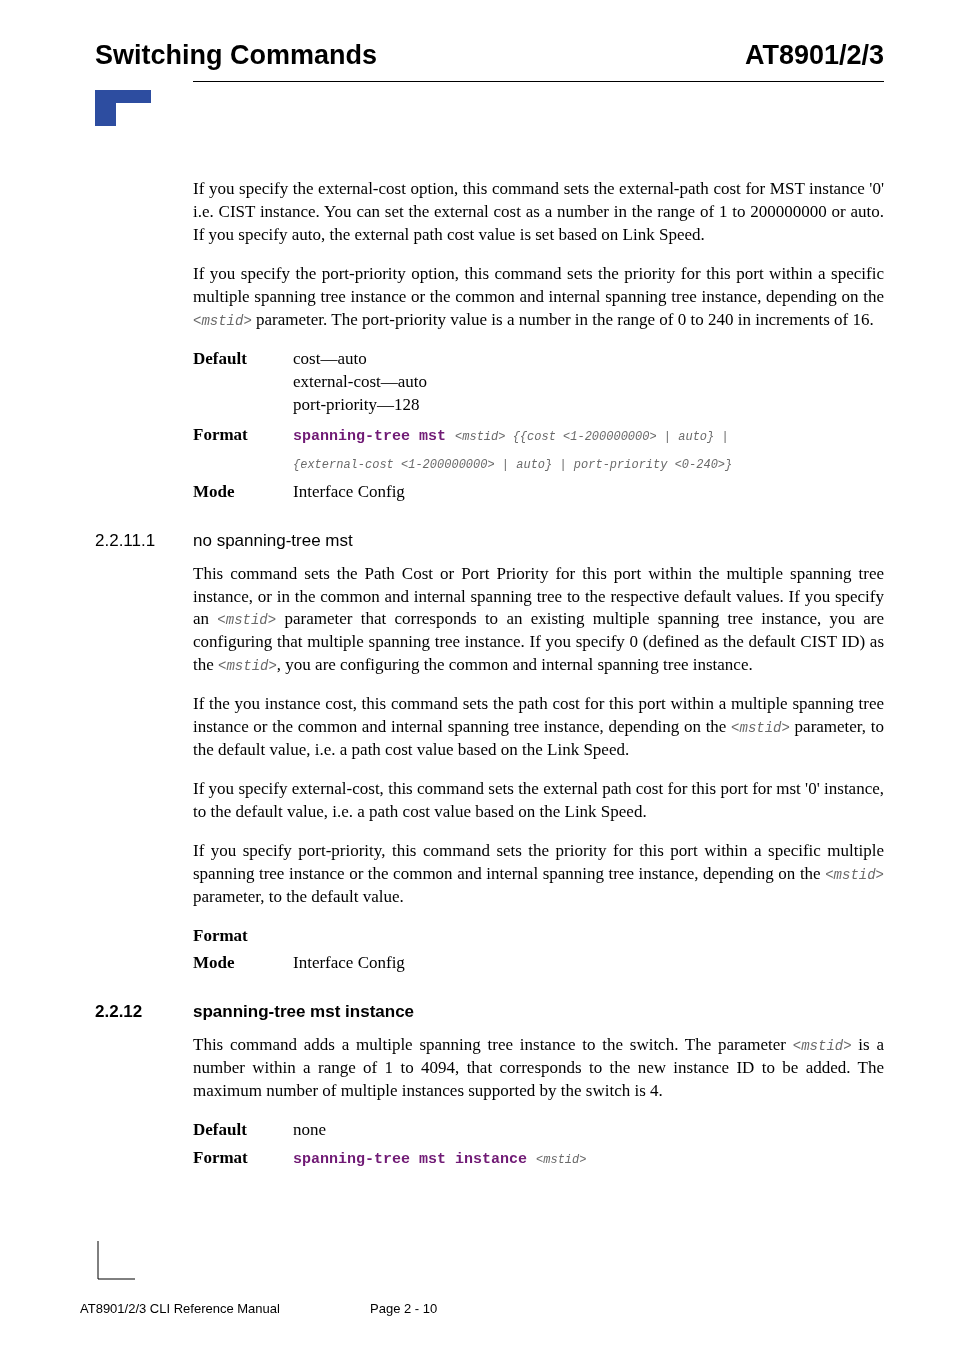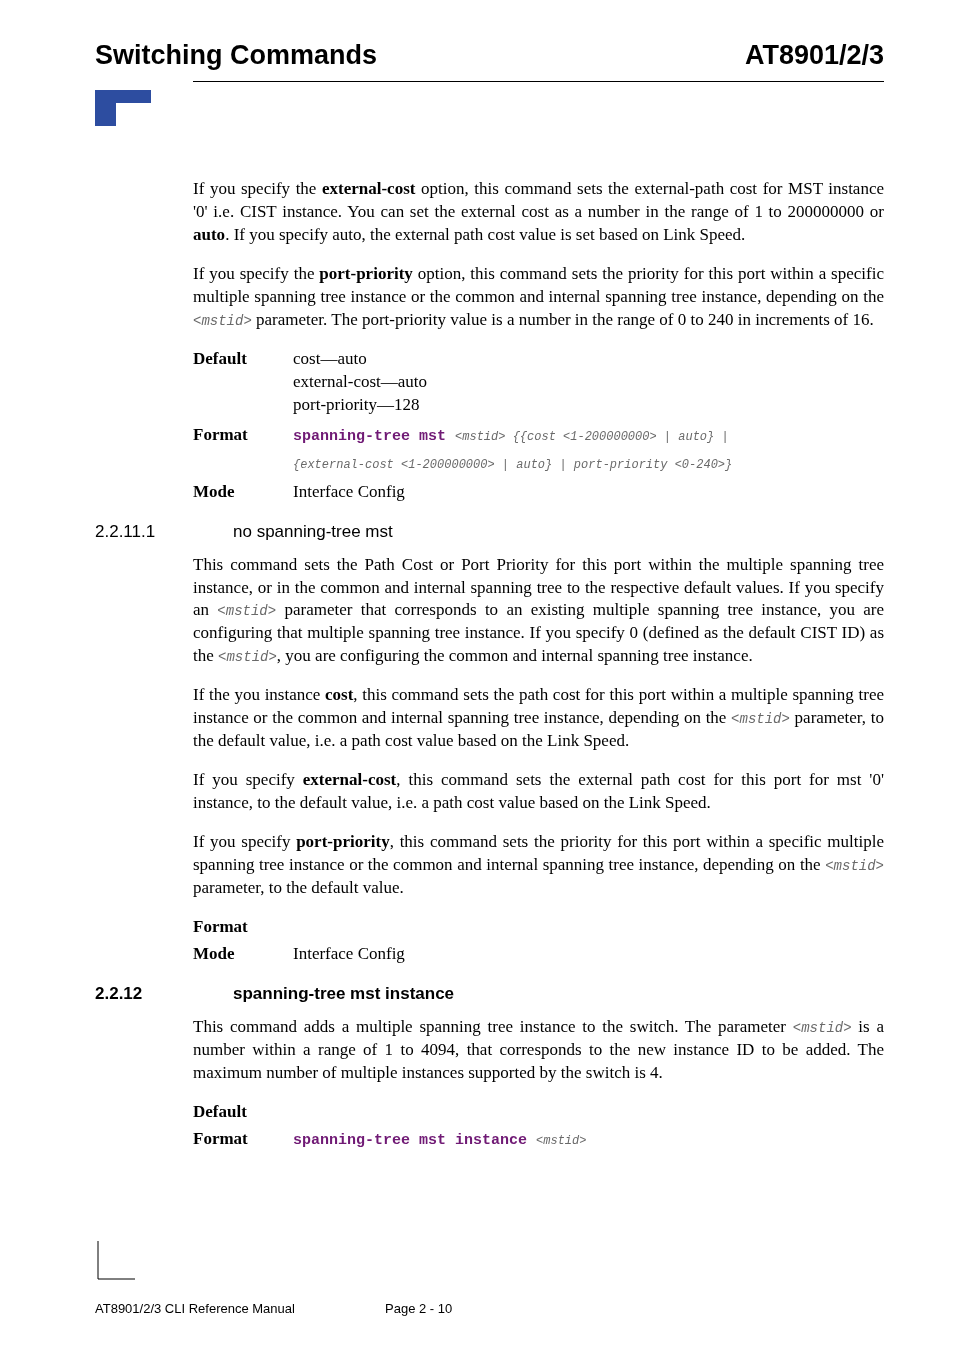--- a/index.html
+++ b/index.html
@@ -80,23 +80,22 @@
     .code-bold {
       font-family: 'Courier New', Courier, monospace;
       font-size: 15px;
       font-weight: bold;
       color: #701a75;
       font-style: normal;
     }
     .section-row {
       display: flex;
       align-items: flex-start;
-      margin-top: 18px;
+      margin-top: 27px;
       margin-bottom: 12px;
-      gap: 40px;
     }
     .section-num {
       width: 98px;
       font-family: Arial, Helvetica, sans-serif;
       font-size: 17px;
       flex-shrink: 0;
     }
     .section-num-bold {
       width: 98px;
       font-family: Arial, Helvetica, sans-serif;
@@ -107,32 +106,32 @@
     .section-title {
       font-family: Arial, Helvetica, sans-serif;
       font-size: 17px;
     }
     .section-title-bold {
       font-family: Arial, Helvetica, sans-serif;
       font-size: 17px;
       font-weight: bold;
     }
     .bold {
-      font-weight: bold;
+      font-weight: normal;
     }
     .mstid {
       font-family: 'Courier New', Courier, monospace;
       font-size: 14px;
       font-style: italic;
       color: #6a6a6a;
     }
     .footer {
       position: absolute;
       bottom: 35px;
-      left: 95px;
+      left: 80px;
       right: 70px;
       font-family: Arial, Helvetica, sans-serif;
       font-size: 13px;
     }
     .footer-left {
       display: inline-block;
     }
     .footer-page {
       position: absolute;
       left: 290px;
@@ -245,20 +244,21 @@
 
 <div class="content" style="margin-top:0;">
 
   <p class="para">
     <span>This command adds a multiple spanning tree instance to the switch. The parameter </span><span class="mstid">&lt;mstid&gt;</span><span> is a number within a range of 1 to 4094, that corresponds to the new instance ID to be added. The maximum number of multiple instances supported by the switch is 4.</span>
   </p>
 
   <div class="def-block">
     <div class="def-row">
       <div class="def-label">Default</div>
+      <div class="def-value">none</div>
     </div>
     <div class="def-row" style="margin-top:6px;">
       <div class="def-label">Format</div>
       <div class="def-value">
         <span class="code-bold">spanning-tree mst instance </span><span class="code-inline">&lt;mstid&gt;</span>
       </div>
     </div>
   </div>
 
 </div>

